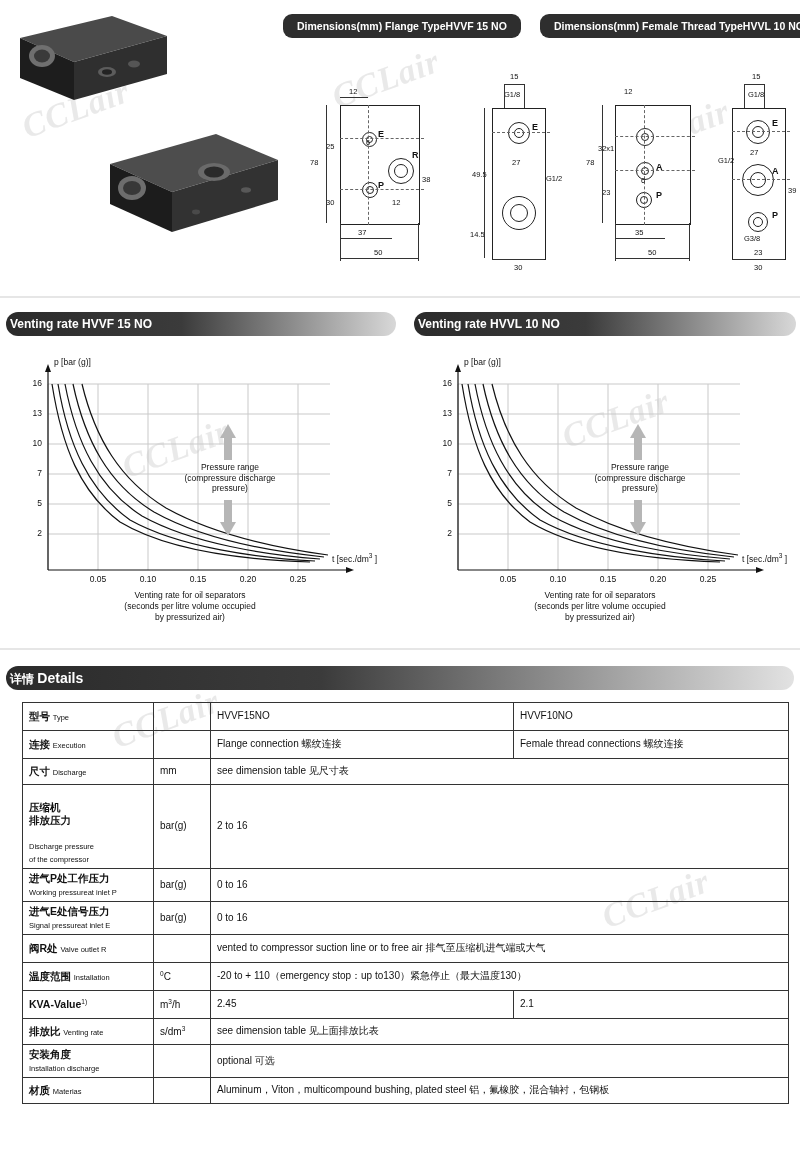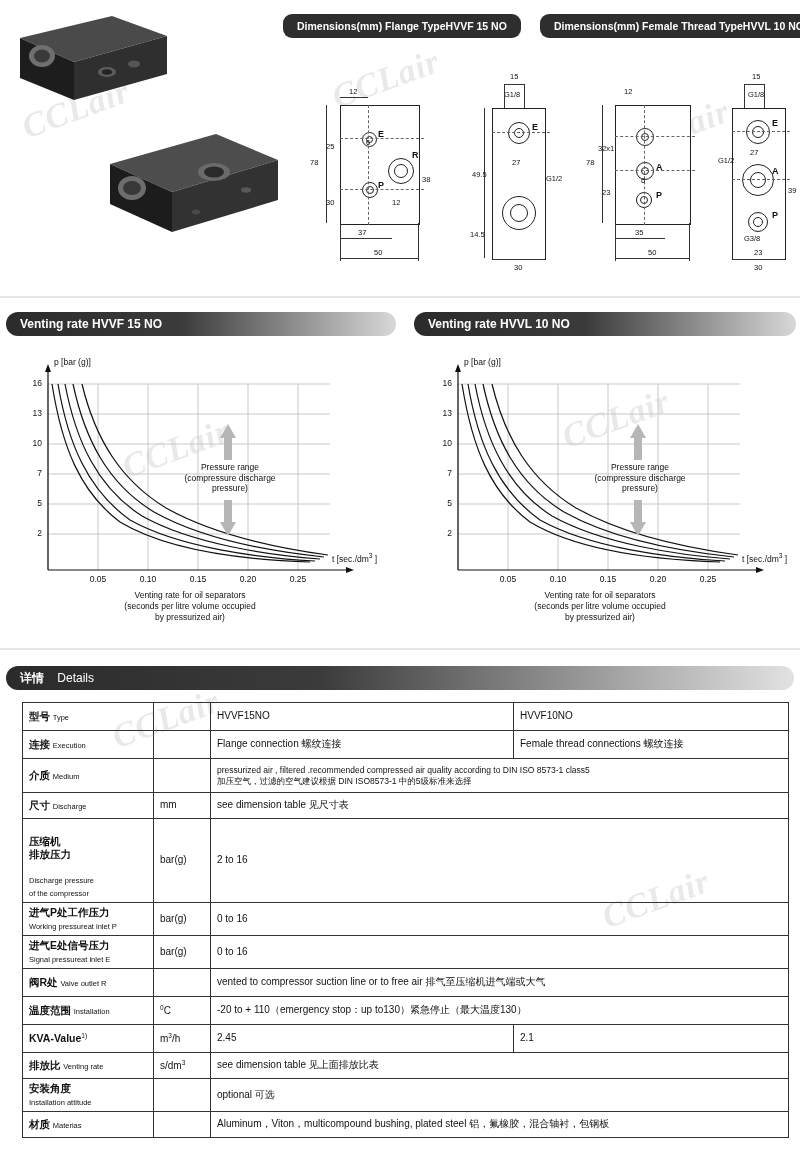--- a/index.html
+++ b/index.html
@@ -16,25 +16,25 @@
   .tab{
     position:absolute;background:#2e2e2e;color:#fff;border-radius:9px;
     font-size:10.5px;font-weight:bold;padding:6px 14px;white-space:nowrap;
   }
   
   .photo-box{position:absolute;}
   
   .sec-hdr{
     position:absolute;height:24px;border-radius:12px;
     background:linear-gradient(to right,#2b2b2b 0%,#3b3b3b 45%,#d8d8d8 100%);
-    color:#fff;font-size:12px;font-weight:bold;line-height:24px;padding-left:14px;
+    color:#fff;font-size:12px;font-weight:bold;line-height:24px;padding-left:4px;
     box-sizing:border-box;
   }
   .sec-hdr.details{background:linear-gradient(to right,#2b2b2b 0%,#3b3b3b 40%,#e2e2e2 100%);}
-  .sec-hdr .sub{font-size:12px;font-weight:normal;margin-left:10px;}
+  .sec-hdr .sub{font-size:14px;font-weight:bold;}
   
   .dim-wrap{position:absolute;}
   .rect{position:absolute;border:1px solid #222;background:#fff;}
   .circ{position:absolute;border:1px solid #222;border-radius:50%;background:#fff;}
   .lbl{position:absolute;font-size:7.5px;color:#111;white-space:nowrap;}
   .lbl.b{font-weight:bold;font-size:9px;}
   .hline{position:absolute;border-top:1px solid #333;height:0;}
   .vline{position:absolute;border-left:1px solid #333;width:0;}
   .dash{position:absolute;border-top:1px dashed #666;height:0;}
   
@@ -376,29 +376,20 @@
   </tr>
   <tr style="height:28px;">
     <td class="c0 rowlabel">
       <b>连接</b>
       <span class="en">Execution</span>
     </td>
     <td class="c1"></td>
     <td class="c2">Flange connection  螺纹连接</td>
     <td class="c3">Female thread connections  螺纹连接</td>
   </tr>
-  <tr style="height:34px;">
-    <td class="c0 rowlabel">
-      <b>介质</b>
-      <span class="en">Medium</span>
-    </td>
-    <td class="c1"></td>
-    <td colspan="2" class="small" style="white-space:pre-line;">pressurized  air , filtered .recommended  compressed air quality according to DIN ISO 8573-1  class5
-加压空气，过滤的空气建议根据 DIN  ISO8573-1 中的5级标准来选择</td>
-  </tr>
   <tr style="height:26px;">
     <td class="c0 rowlabel">
       <b>尺寸</b>
       <span class="en">Discharge</span>
     </td>
     <td class="c1">mm</td>
     <td colspan="2">see dimension table   见尺寸表</td>
   </tr>
   <tr style="height:28px;">
     <td class="c0 rowlabel" style="white-space:pre-line;">
@@ -454,21 +445,21 @@
     <td class="c0 rowlabel">
       <b>排放比</b>
       <span class="en">Venting rate</span>
     </td>
     <td class="c1">s/dm<sup>3</sup></td>
     <td colspan="2">see dimension table    见上面排放比表</td>
   </tr>
   <tr style="height:26px;">
     <td class="c0 rowlabel">
       <b>安装角度</b><br>
-      <span class="en">Installation  attitude</span>
+      <span class="en">Installation  discharge</span>
     </td>
     <td class="c1"></td>
     <td colspan="2">optional   可选</td>
   </tr>
   <tr style="height:26px;">
     <td class="c0 rowlabel">
       <b>材质</b>
       <span class="en">Materias</span>
     </td>
     <td class="c1"></td>

